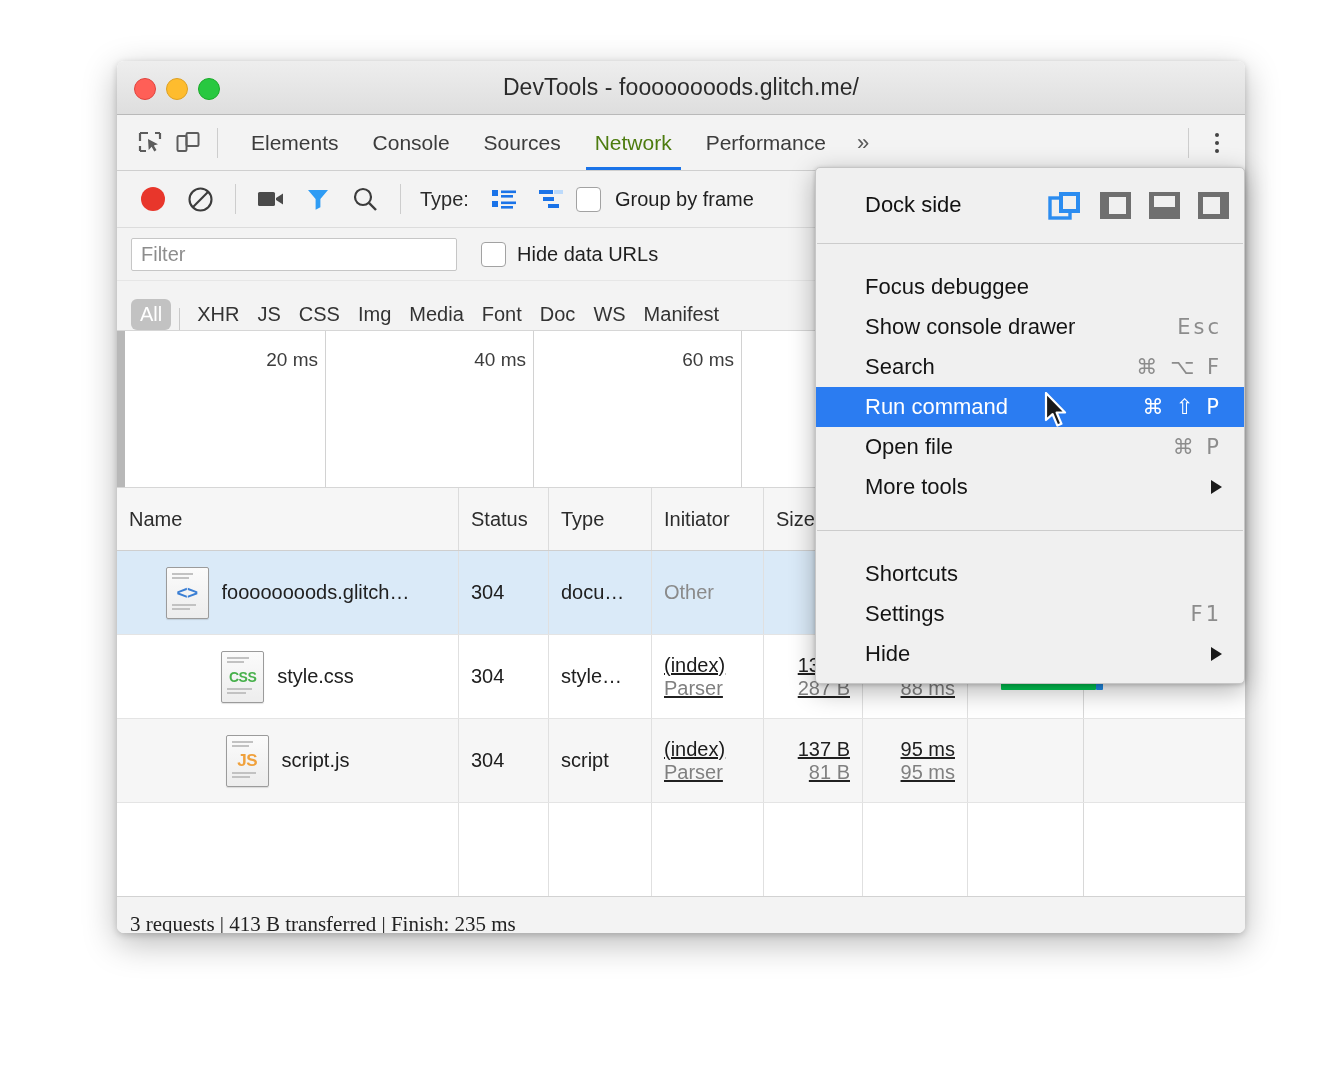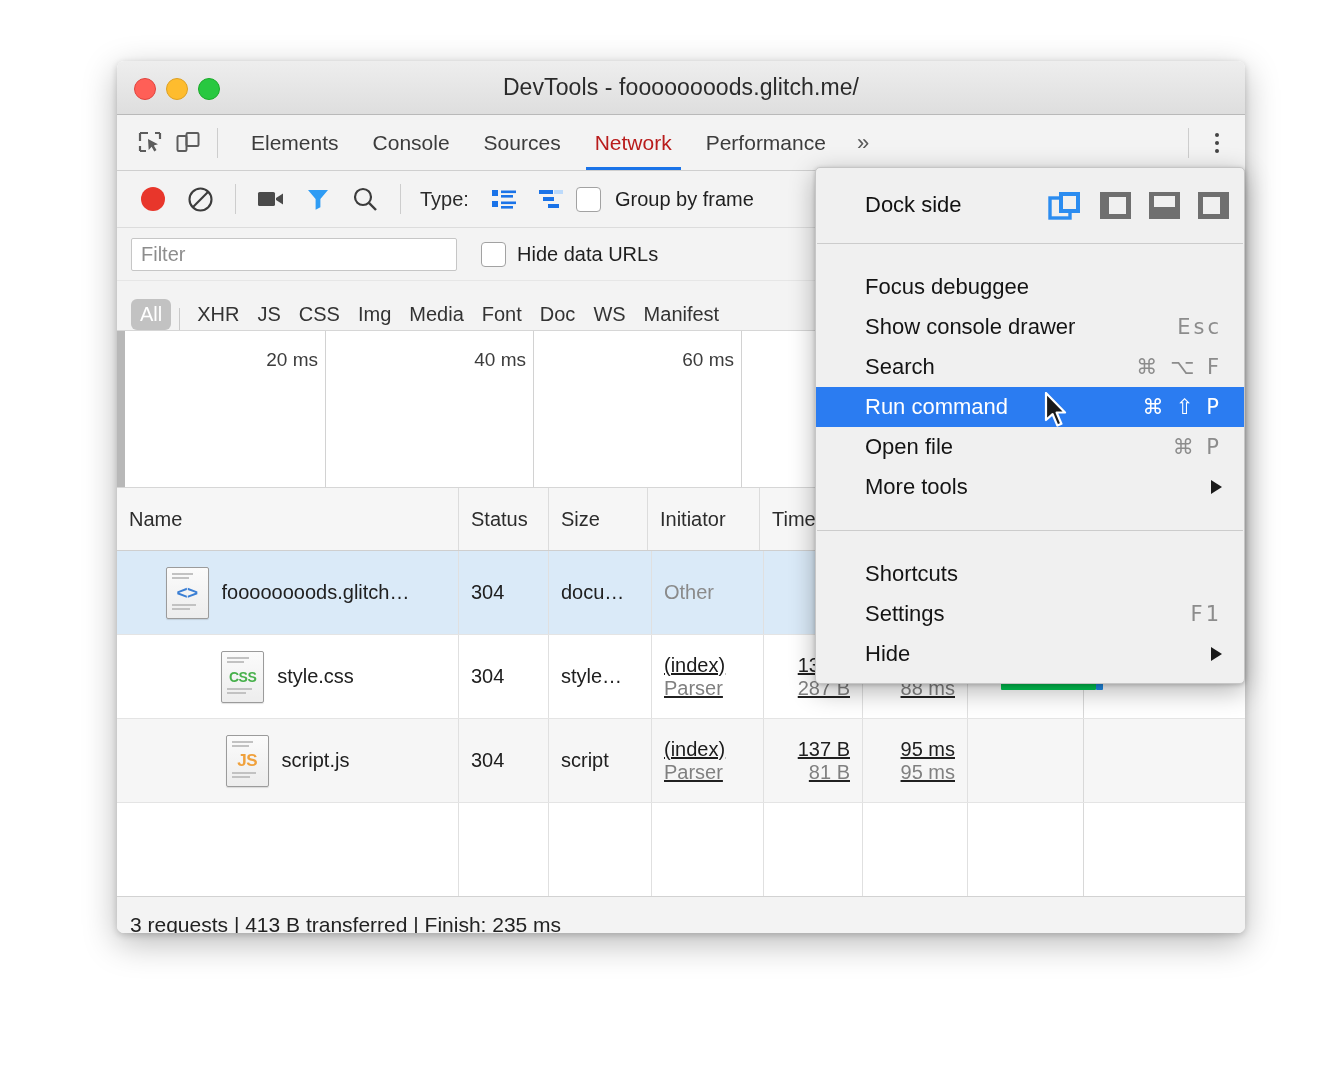--- a/index.html
+++ b/index.html
@@ -68,21 +68,21 @@
   .tabs { display: flex; align-items: center; height: 100%; margin-left: 6px; }
   .tab {
     padding: 0 17px;
     height: 100%;
     display: flex; align-items: center;
     font-size: 21px;
     color: #3c3c3c;
     position: relative;
     cursor: default;
   }
-  .tab.active { color: #b91c1c; }
+  .tab.active { color: #4d7c0f; }
   .tab.active::after {
     content: "";
     position: absolute;
     left: 8px; right: 8px; bottom: 0;
     height: 3px;
     background: #1a73e8;
   }
   .chev { font-size: 22px; color: #5a5a5a; padding: 0 14px; }
   .tabbar-right { margin-left: auto; display: flex; align-items: center; }
   .kebab {
@@ -265,20 +265,21 @@
 
   
   .statusbar {
     height: 55px;
     background: #f3f3f3;
     border-top: 1px solid #d2d2d2;
     display: flex; align-items: center;
     padding: 0 13px;
     font-size: 21px;
     color: #222;
+    font-family: Liberation Serif, serif;
   }
 
   
   .menu {
     position: absolute;
     left: 815px;
     top: 167px;
     width: 428px;
     background: #f0f0f0;
     border: 1px solid #c6c6c6;
@@ -453,22 +454,23 @@
       <div class="ov-gridline" style="left:624px;"></div>
       <div class="ov-tick" style="left:208px;">20 ms</div>
       <div class="ov-tick" style="left:416px;">40 ms</div>
       <div class="ov-tick" style="left:624px;">60 ms</div>
     </div>
 
     <div class="table-wrap">
       <div class="thead">
         <div class="th" style="width:342px;">Name</div>
         <div class="th" style="width:90px;">Status</div>
+        <div class="th" style="width:103px;">Type</div>
+        <div class="th" style="width:112px;">Initiator</div>
         <div class="th" style="width:99px;">Size</div>
-        <div class="th" style="width:112px;">Initiator</div>
         <div class="th" style="width:105px;">Time</div>
         <div class="th" style="flex:1;border-right:none;"></div>
       </div>
 
       <div class="trow sel">
         <div class="td name" style="width:342px;">
           <span class="ficon">
             <span class="lines t">
                 <span style="width:70%"></span>
                 <span style="width:55%"></span>

